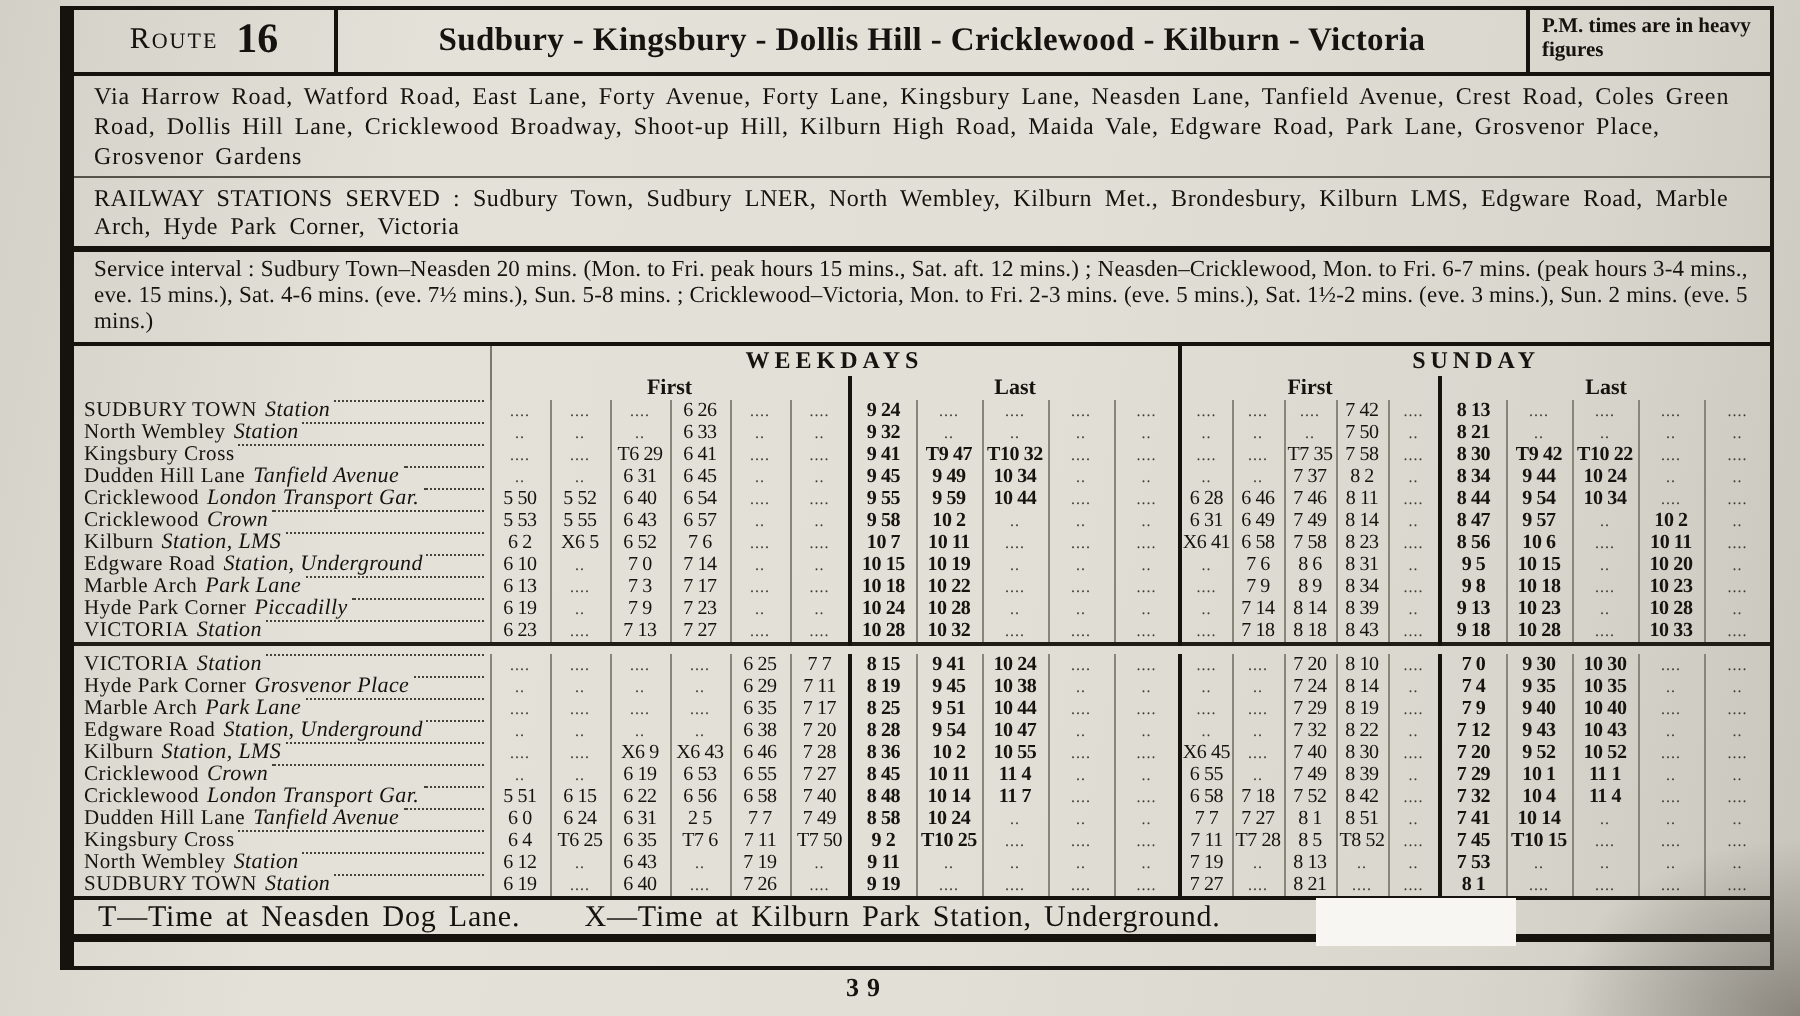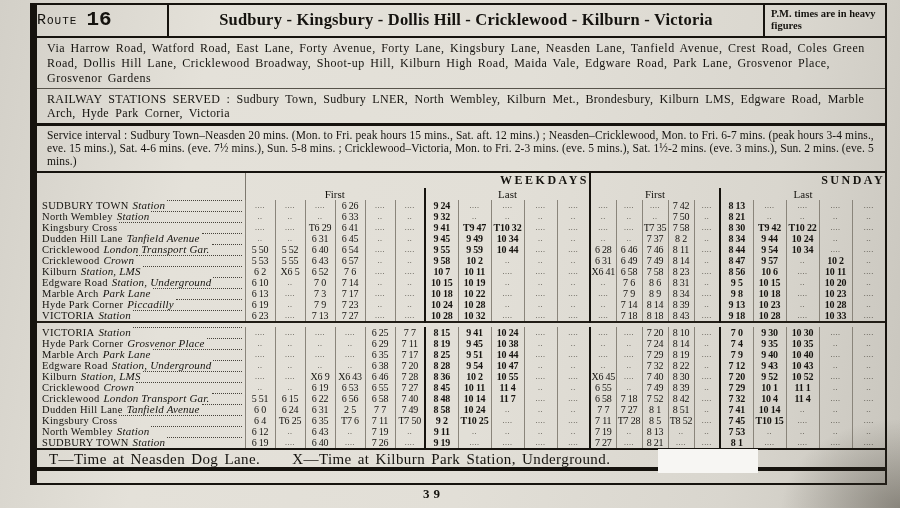--- a/index.html
+++ b/index.html
@@ -8,35 +8,35 @@
     background:linear-gradient(100deg,#d3d0c8 0%,#e4e1d9 22%,#e2dfd7 55%,#d9d6ce 82%,#c8c5bd 100%);
     font-family:"Liberation Serif","DejaVu Serif",serif; color:#15130f;
   }
   .frame{
     position:absolute; left:30px; top:3px; width:857px; height:482px;
     border:2px solid #16130e; border-left-width:7px; box-sizing:border-box;
     background:transparent;
   }
   
   .hdr{display:flex; align-items:stretch; height:31px; border-bottom:2px solid #16130e;}
-  .hdr-route{width:130px; display:flex; align-items:center; justify-content:flex-start; gap:9px; border-right:2px solid #16130e;font-family:Liberation Mono, monospace;}
+  .hdr-route{width:130px; display:flex; align-items:center; justify-content:center; gap:9px; border-right:2px solid #16130e;}
   .route-word{font-variant:small-caps; font-size:15px; letter-spacing:1px;}
   .route-num{font-size:21px; font-weight:bold; margin-top:-2px;}
   .hdr-title{flex:1; text-align:center; font-weight:bold; font-size:16.5px; line-height:30px; border-right:2px solid #16130e; letter-spacing:0.2px; white-space:nowrap; overflow:hidden;}
   .hdr-pm{width:120px; font-size:10.5px; font-weight:bold; padding:3px 2px 0 6px; line-height:12px; box-sizing:border-box;}
   
   .via{font-size:12px; line-height:15px; padding:3px 8px 2px 10px; border-bottom:1px solid #57534a; letter-spacing:0.5px; word-spacing:2px;}
   .rail{font-size:12px; line-height:14px; padding:3px 8px 3px 10px; border-bottom:3px solid #16130e; letter-spacing:0.3px; word-spacing:3px;}
   .svc{font-size:11.5px; line-height:13px; padding:3px 8px 3px 10px; border-bottom:2px solid #16130e; letter-spacing:0.1px;}
   
   table.tt{border-collapse:collapse; table-layout:fixed; width:100%;}
   .c-stn{width:208px;} .c-wf{width:30px;} .c-wl{width:33px;} .c-sf{width:26px;} .c-sl{width:33px;}
   table.tt th, table.tt td{padding:0; margin:0; white-space:nowrap; overflow:hidden;}
-  .th-day{font-weight:bold; font-size:12px; letter-spacing:2.5px; height:13px; text-align:right; border-left:1px solid #7d786e;}
-  .th-fl{font-weight:normal; font-size:11px; height:12px; text-align:center; border-left:1px solid #7d786e;}
+  .th-day{font-weight:bold; font-size:12px; letter-spacing:2.5px; height:13px; text-align:center; border-left:1px solid #7d786e;}
+  .th-fl{font-weight:bold; font-size:11px; height:12px; text-align:center; border-left:1px solid #7d786e;}
   th.gs, td.gs{border-left:2px solid #16130e !important;}
   .stn-h{border:0;}
   td.tc{font-size:10px; height:11px; line-height:11px; text-align:center; border-left:1px solid #8a857b; letter-spacing:-0.2px;}
   td.wl, td.sl{font-weight:bold;}
   td.tc.dots{font-weight:normal; font-size:8px; letter-spacing:0.5px; color:#3f3b33;}
   td.stn-td{height:11px;}
   .stn{display:flex; align-items:flex-start; height:11px; line-height:11px; padding-left:5px;}
   .stn-main{font-size:10.5px; letter-spacing:0.3px;}
   .stn-it{font-style:italic; font-size:11px; margin-left:4px; letter-spacing:0.2px;}
   .leader{flex:1 1 auto; border-bottom:1.6px dotted #46423a; margin:0 3px 2px 2px; min-width:6px;}

